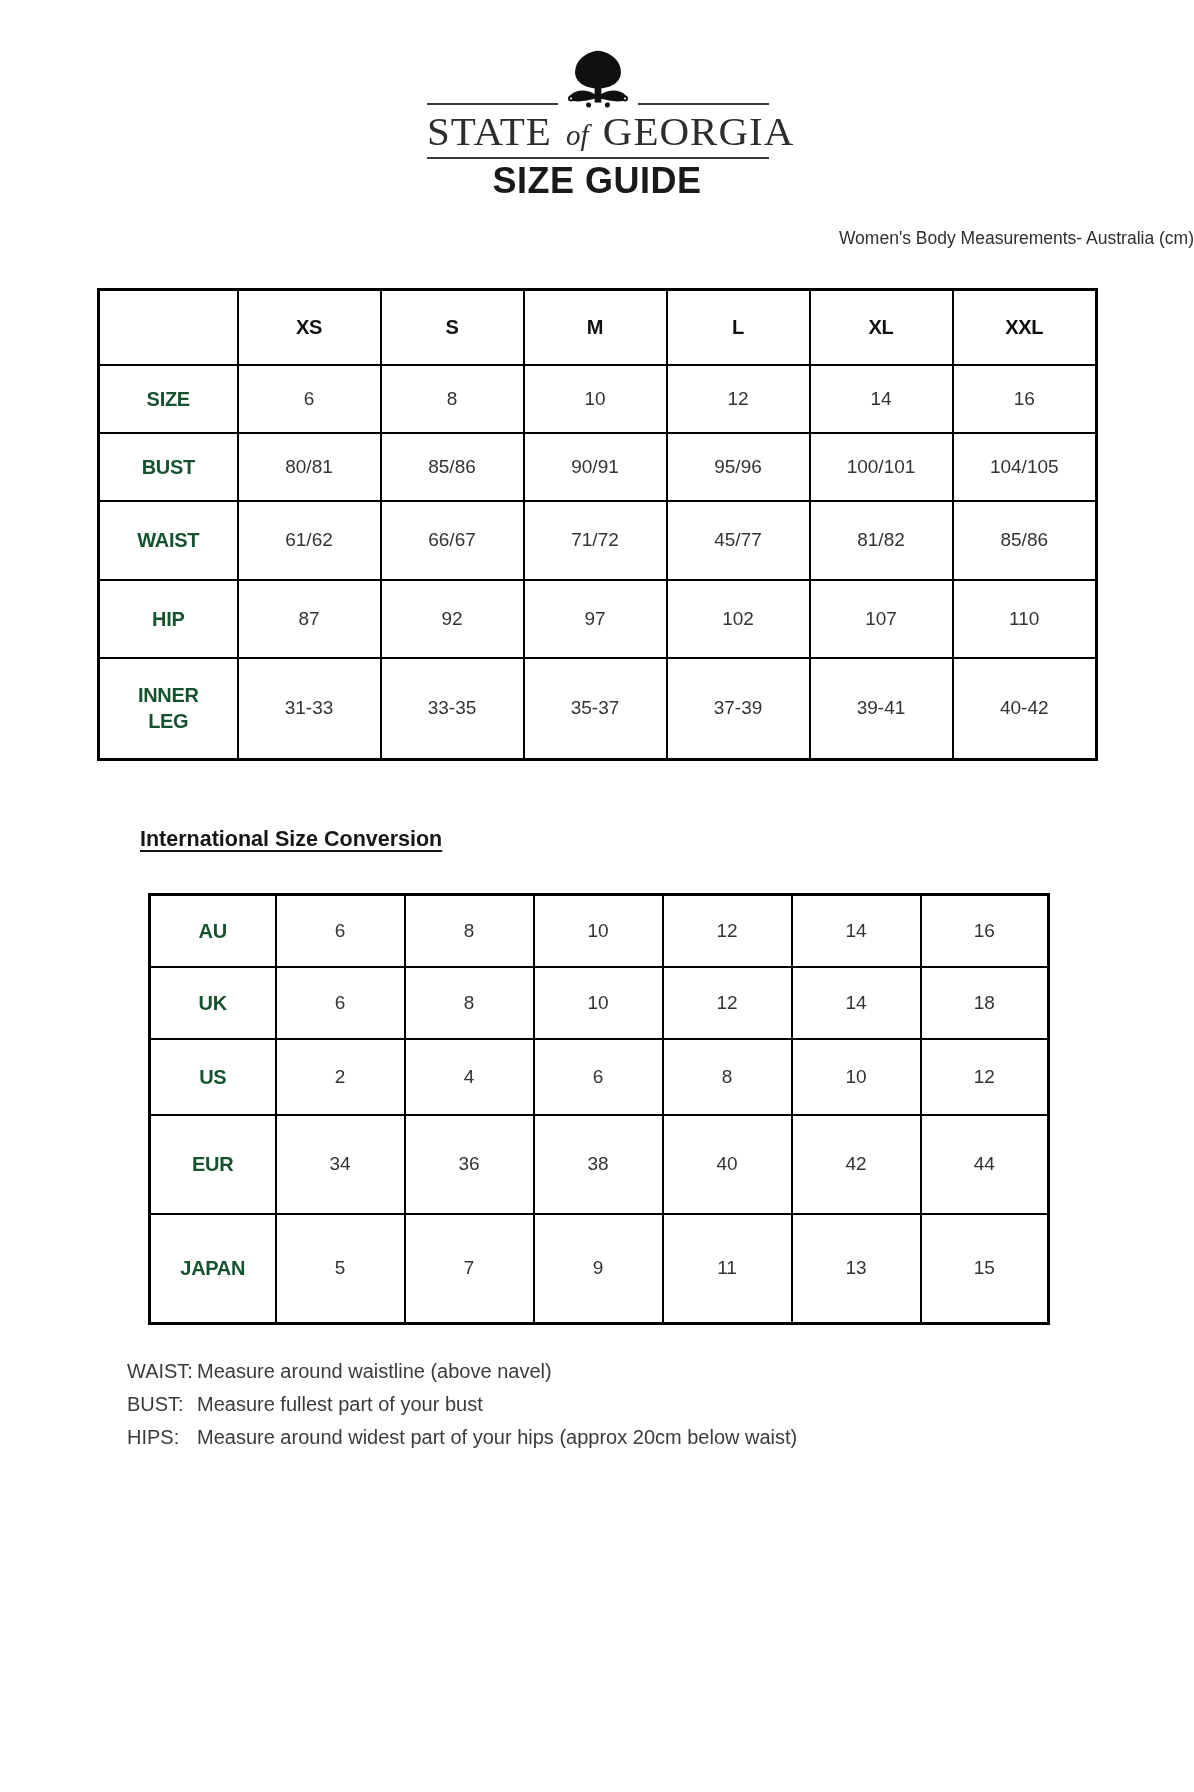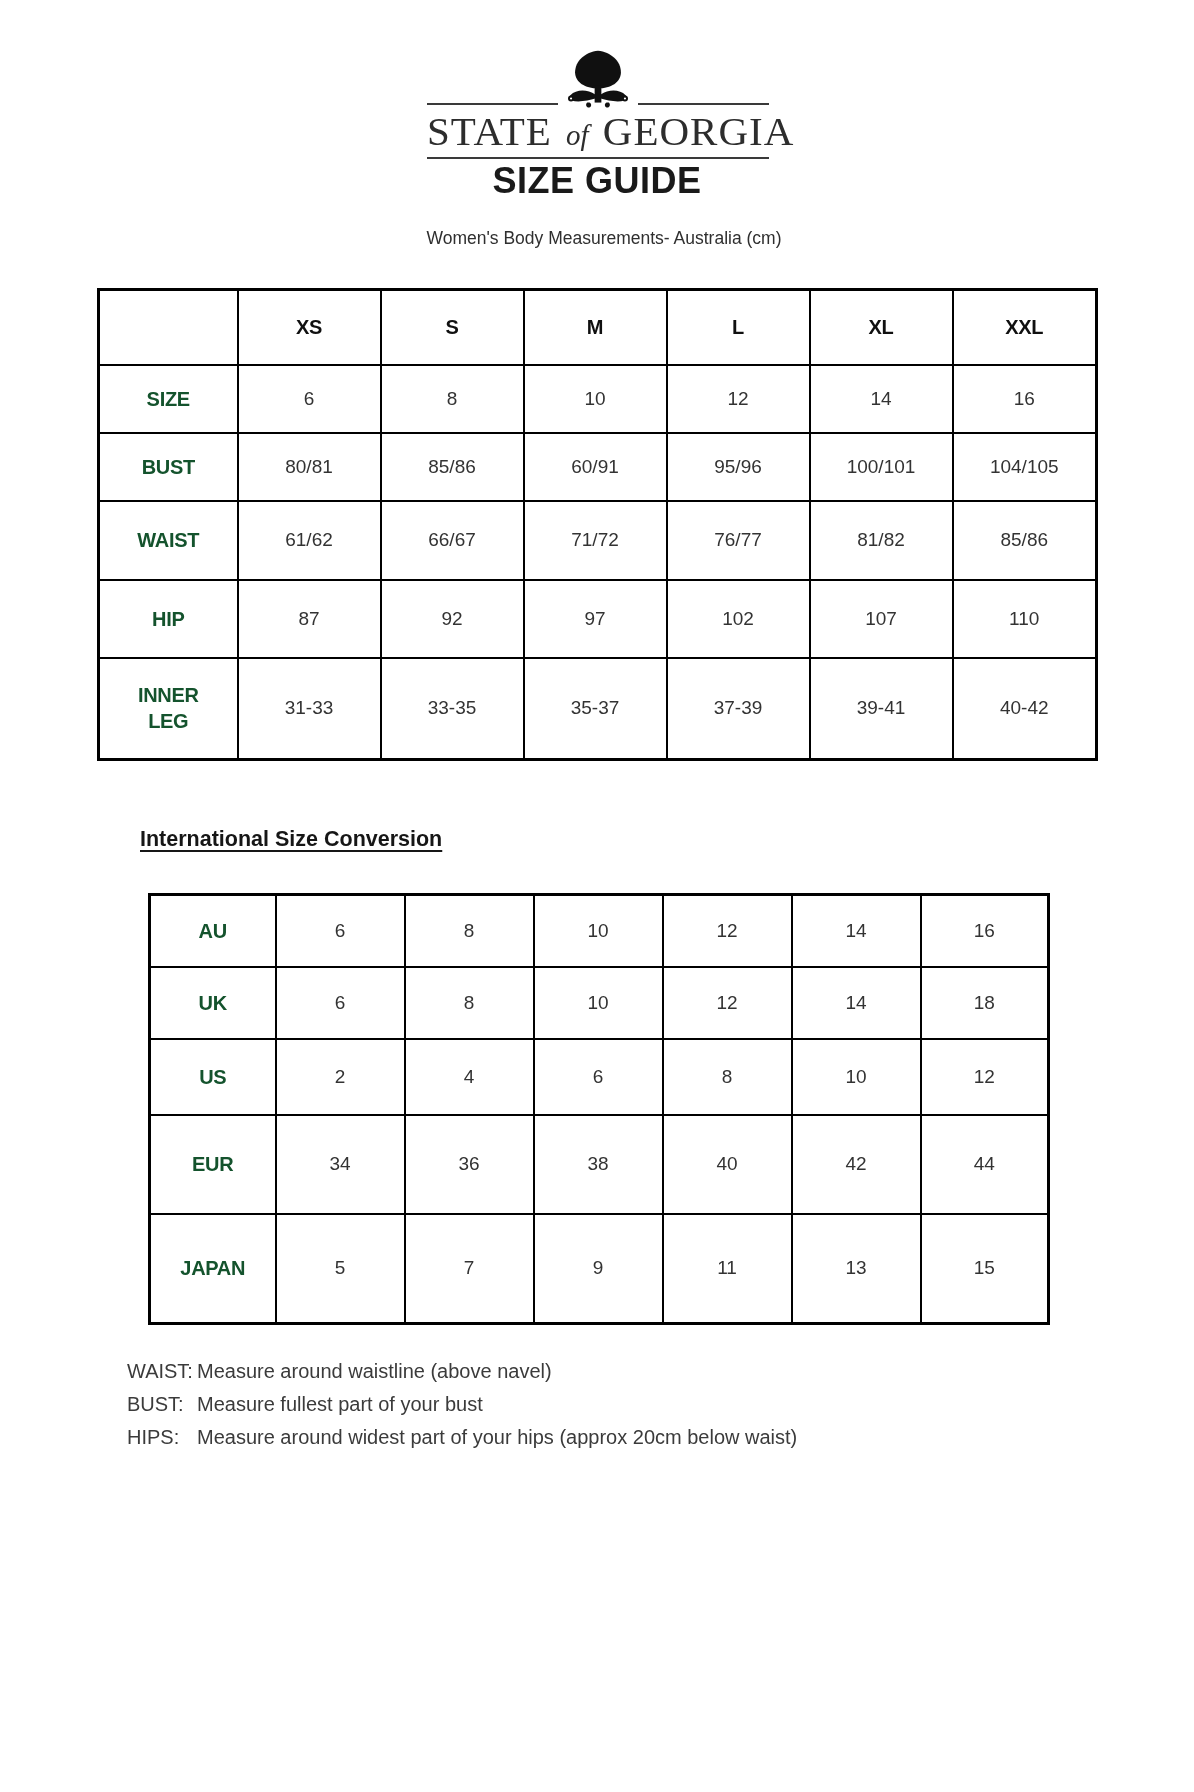--- a/index.html
+++ b/index.html
@@ -29,21 +29,21 @@
   .logo-rule-bottom { position: absolute; top: 105px; left: 0; width: 100%; height: 2px; background: #3a3a3a; }
 
   
   .page-title {
     position: absolute; top: 160px; left: 0; width: 100%;
     text-align: center; font-size: 36px; font-weight: 800;
     color: #1a1a1a; letter-spacing: 0.5px;
   }
   .page-subtitle {
     position: absolute; top: 228px; left: 0; width: 100%;
-    text-align: center; font-size: 17.5px; font-weight: 400; color: #2f2f2f; padding-left: 14px;
+    text-align: right; font-size: 17.5px; font-weight: 400; color: #2f2f2f; padding-left: 14px;
   }
 
   
   table { border-collapse: collapse; table-layout: fixed; background: #fff; }
   td, th { border: 2px solid #000; text-align: center; vertical-align: middle; padding: 0; }
 
   .measure-table { position: absolute; left: 97px; top: 288px; width: 998px; border: 3px solid #000; }
   .measure-table th, .conv-table th {
     font-weight: 700; font-size: 20px; color: #101010; letter-spacing: -0.3px;
   }
@@ -130,31 +130,31 @@
     <td>8</td>
     <td>10</td>
     <td>12</td>
     <td>14</td>
     <td>16</td>
   </tr>
   <tr class="mt-r2">
     <td class="row-label">BUST</td>
     <td>80/81</td>
     <td>85/86</td>
-    <td>60/91</td>
+    <td>90/91</td>
     <td>95/96</td>
     <td>100/101</td>
     <td>104/105</td>
   </tr>
   <tr class="mt-r3">
     <td class="row-label">WAIST</td>
     <td>61/62</td>
     <td>66/67</td>
     <td>71/72</td>
-    <td>76/77</td>
+    <td>45/77</td>
     <td>81/82</td>
     <td>85/86</td>
   </tr>
   <tr class="mt-r4">
     <td class="row-label">HIP</td>
     <td>87</td>
     <td>92</td>
     <td>97</td>
     <td>102</td>
     <td>107</td>

